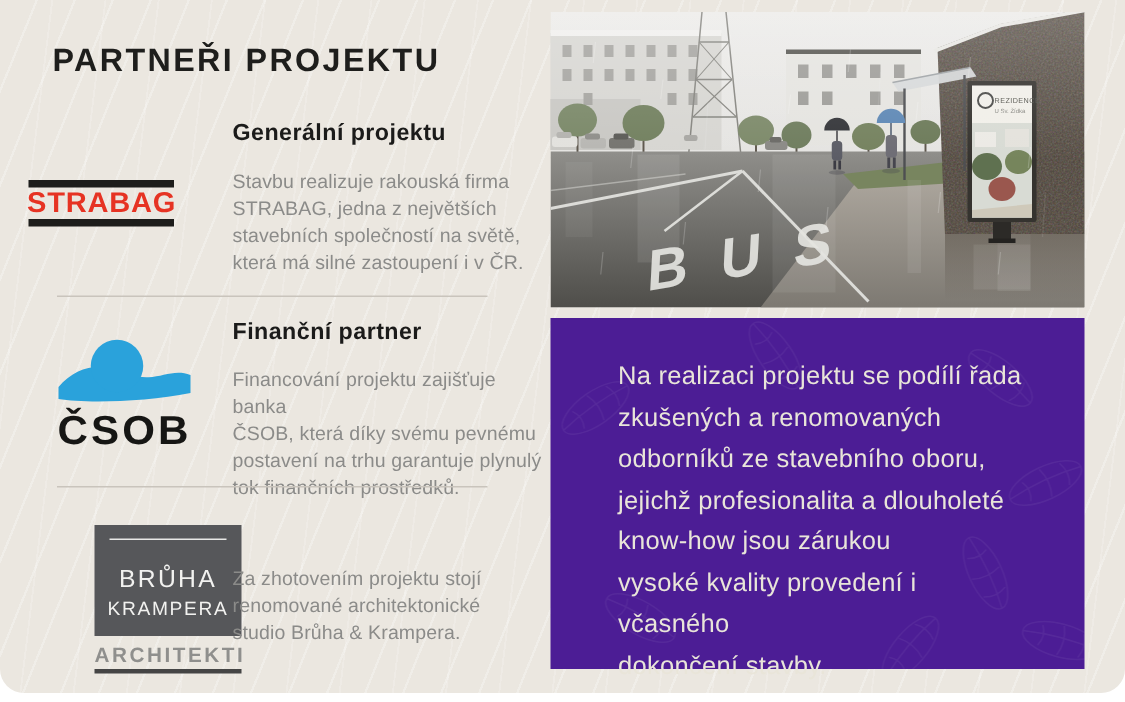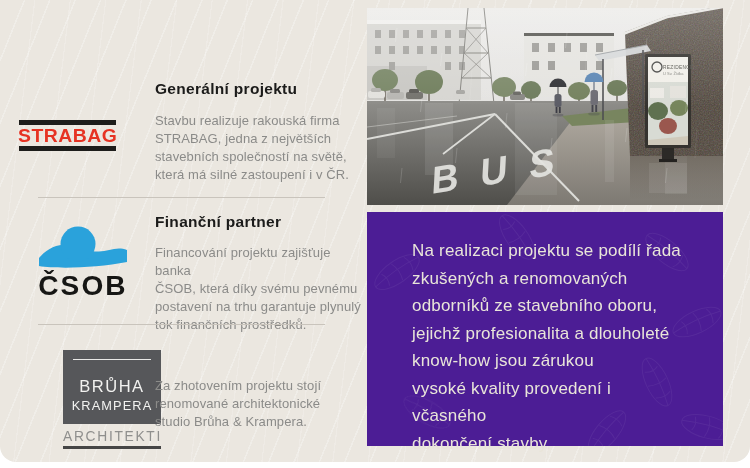--- a/index.html
+++ b/index.html
@@ -18,35 +18,36 @@
   .strabag .word{font-size:19px;font-weight:700;color:#e63323;text-align:center;letter-spacing:.5px;line-height:21px;transform:scaleX(1.02);}
   
   .csob{position:absolute;left:37px;top:224px;width:92px;}
   .csob .word{font-size:27px;font-weight:800;color:#161614;text-align:center;letter-spacing:2px;line-height:26px;margin-top:1px;transform:scaleX(1.04);}
   
   .bruha{position:absolute;left:35px;top:350px;width:98px;padding-left:28px;}
   .bruha .square{position:relative;width:98px;height:74px;background:#56575a;}
   .bruha .inner-line{position:absolute;left:10px;right:10px;top:9px;height:1px;background:#e8e8e6;}
   .bruha .l1{position:absolute;left:0;right:0;top:27px;text-align:center;color:#f2f2f0;font-size:16.5px;letter-spacing:1.5px;}
   .bruha .l2{position:absolute;left:0;right:0;top:48px;text-align:center;color:#f2f2f0;font-size:12.8px;letter-spacing:1.1px;}
-  .bruha .l3{margin-top:5px;text-align:center;color:#8f8f8d;font-size:13.8px;letter-spacing:1.7px;white-space:nowrap;}
+  .bruha .l3{margin-top:5px;text-align:center;color:#8f8f8d;font-size:13.8px;letter-spacing:1.7px;white-space:nowrap;font-weight:bold;}
   .bruha .uline{margin-top:2px;height:2.5px;background:#454545;}
   
   .photo{position:absolute;left:367px;top:8px;width:356px;height:197px;}
   .infobox{position:absolute;left:367px;top:212px;width:356px;height:234px;background:#4c1d95;box-sizing:border-box;padding:25px 38px 0 45px;}
   .infobox-text{position:relative;font-size:17px;line-height:27.5px;color:#e9e5d9;white-space:pre-line;letter-spacing:.2px;z-index:2;}
   .leafdeco{position:absolute;inset:0;z-index:1;pointer-events:none;}
 </style>
 </head>
 <body>
 
 <div class="slide">
   <div class="waves waves1"></div>
   <div class="waves waves2"></div>
 
+  <div class="title">PARTNEŘI PROJEKTU</div>
 
   <div class="sec-heading" style="top:80px">Generální projektu</div>
   <div class="strabag">
     <div class="bar"></div>
     <div class="word">STRABAG</div>
     <div class="bar"></div>
   </div>
   <div class="sec-body" style="top:112px">Stavbu realizuje rakouská firma
 STRABAG, jedna z největších
 stavebních společností na světě,

